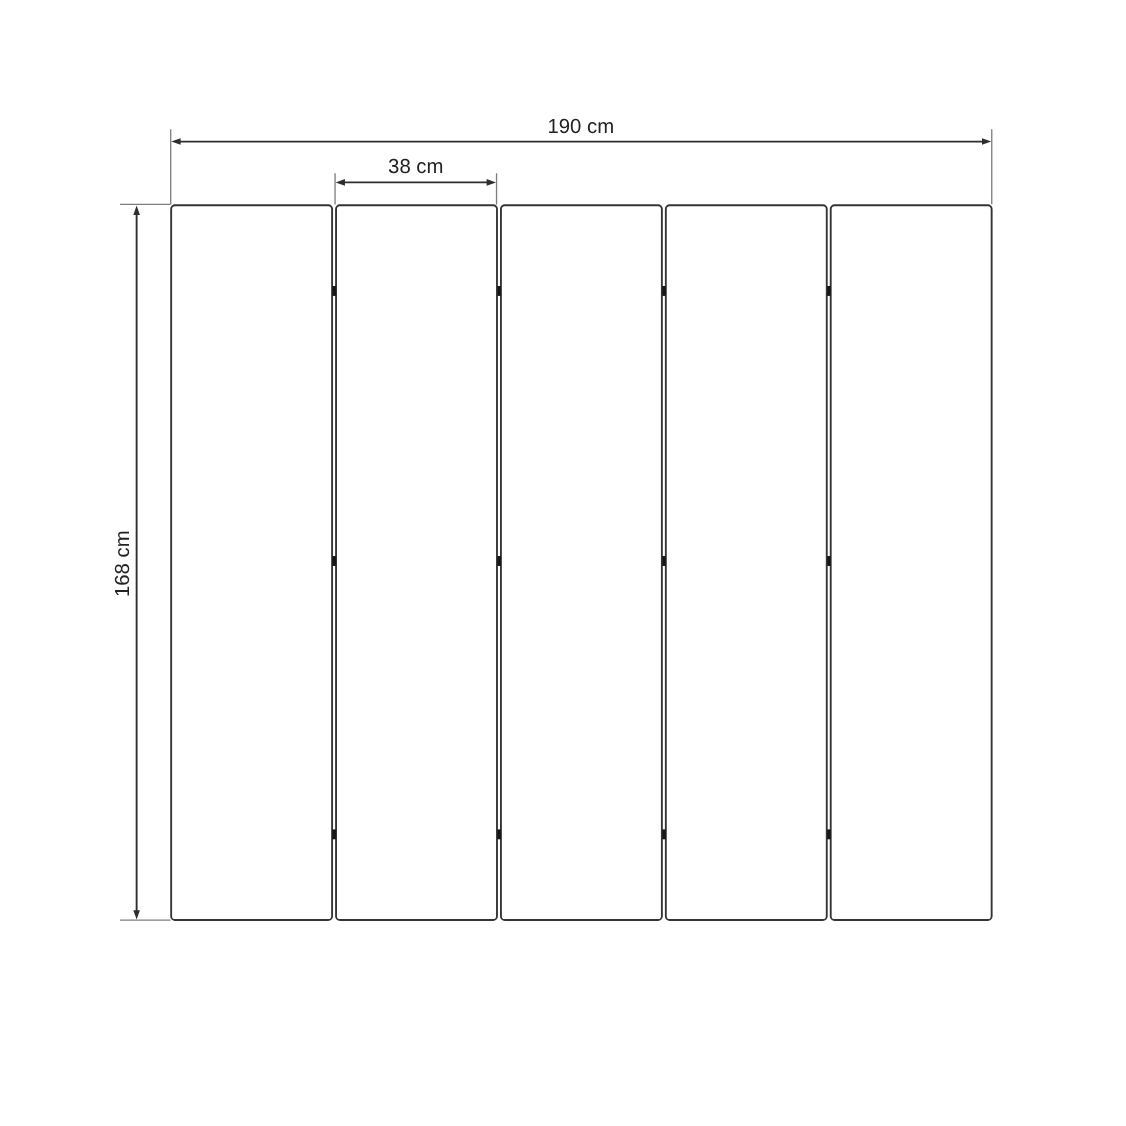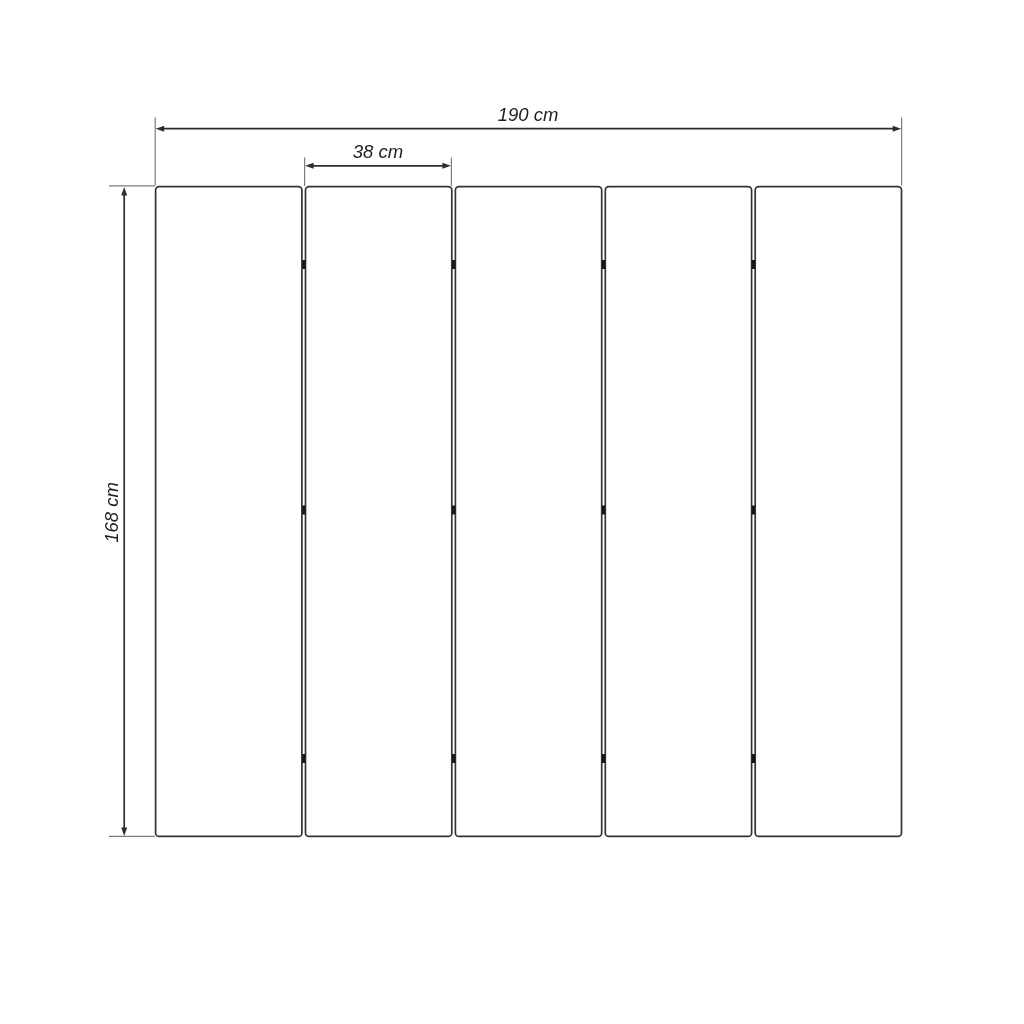--- a/index.html
+++ b/index.html
@@ -1,16 +1,16 @@
 <!DOCTYPE html>
 <html><head>
 <meta charset="utf-8">
 <style>
   html,body{margin:0;padding:0;background:#ffffff;}
-  .wrap{width:1024px;height:1024px;position:relative;font-family:"Liberation Sans", sans-serif;font-style:italic;}
+  .wrap{width:1024px;height:1024px;position:relative;font-family:"Liberation Sans", sans-serif;}
   svg{display:block;}
   text{font-family:"Liberation Sans", sans-serif;fill:#222222;}
 </style>
 </head>
 <body>
 <div class="wrap">
 <svg width="1024" height="1024" viewBox="0 0 1024 1024">
 
   <rect x="0" y="0" width="1024" height="1024" fill="#ffffff"></rect>
 

